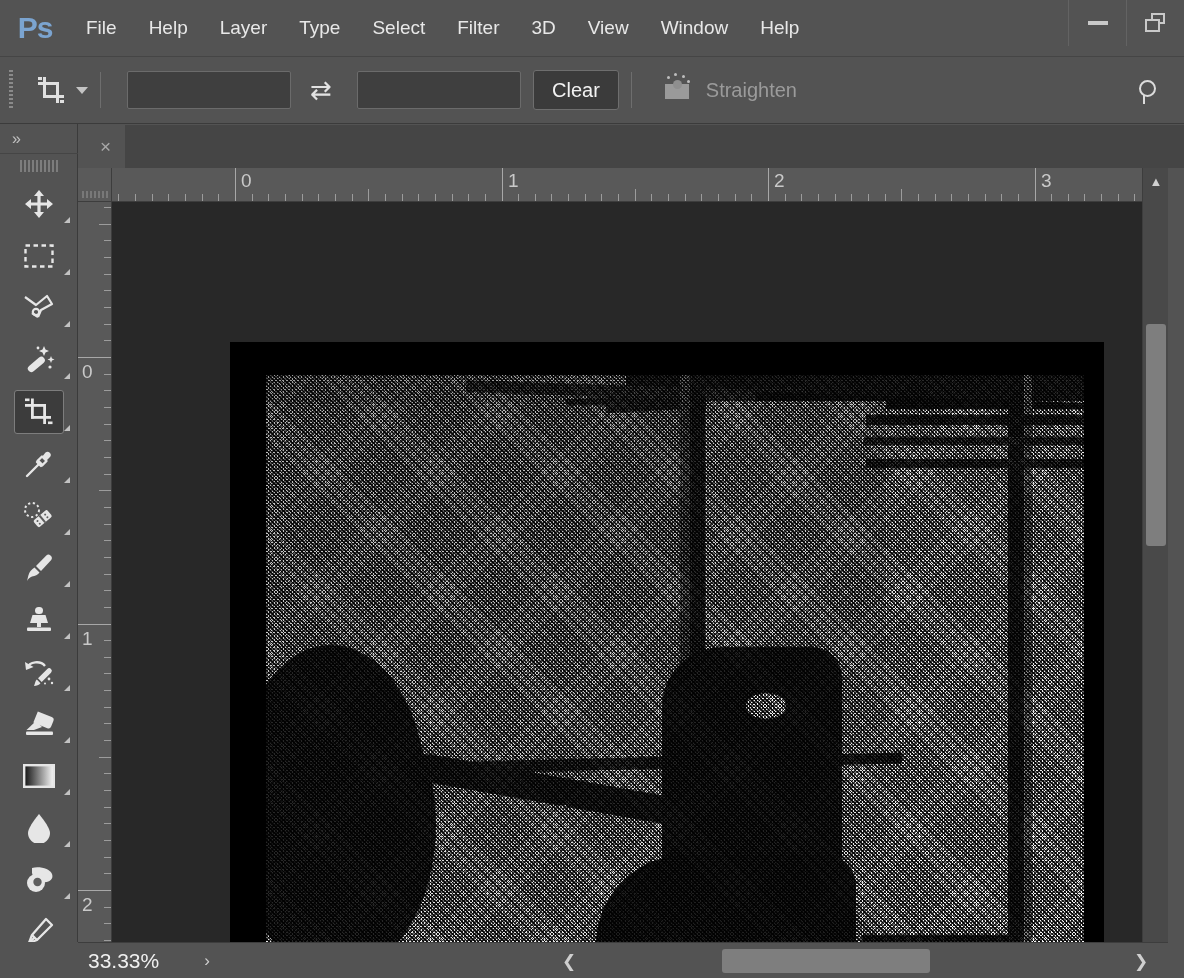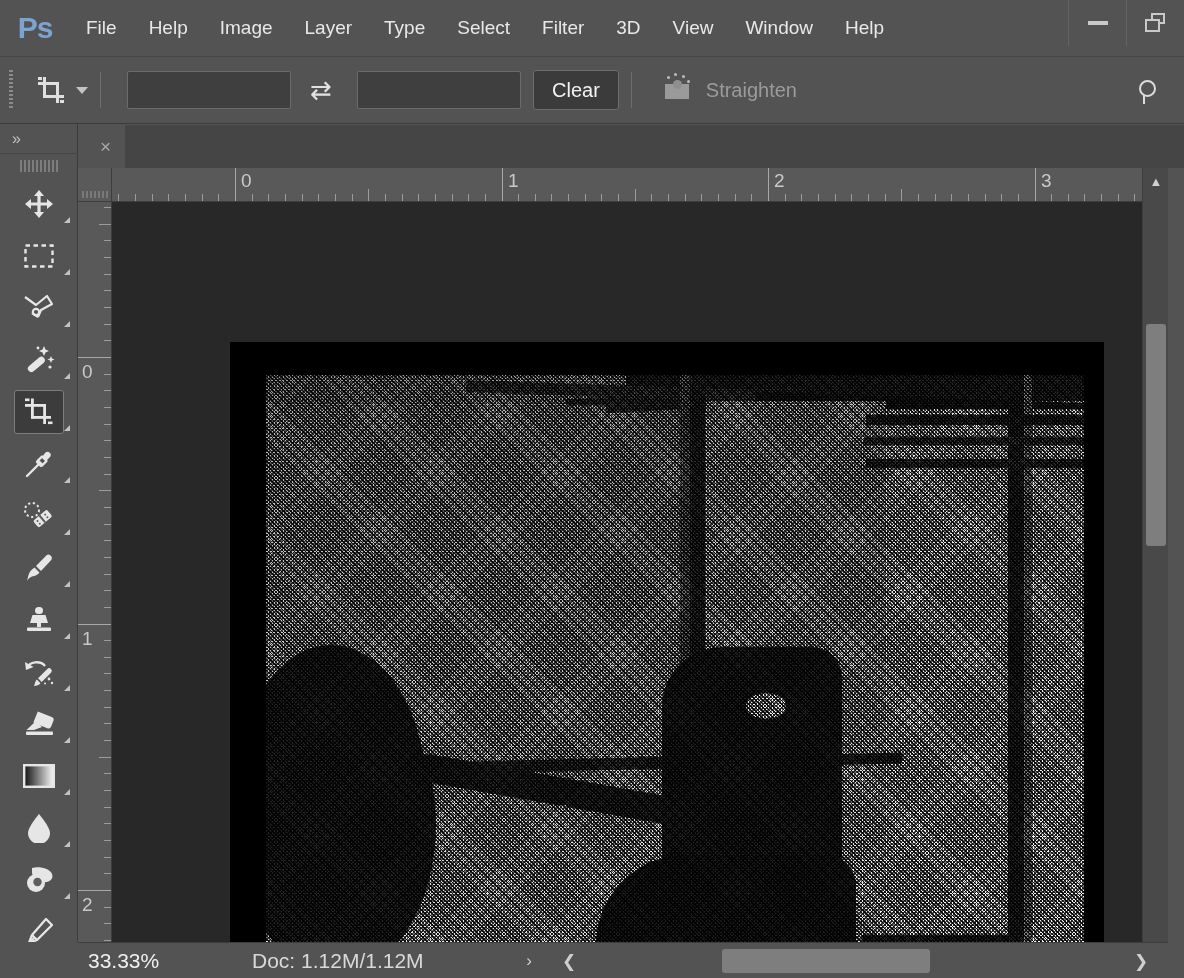--- a/index.html
+++ b/index.html
@@ -328,21 +328,20 @@
   }
 </style>
 </head>
 <body>
 
 <div id="menubar">
   <div id="ps-logo">Ps</div>
 
   <div class="menu-item">File</div>
   <div class="menu-item">Help</div>
-  <div class="menu-item">Image</div>
   <div class="menu-item">Layer</div>
   <div class="menu-item">Type</div>
   <div class="menu-item">Select</div>
   <div class="menu-item">Filter</div>
   <div class="menu-item">3D</div>
   <div class="menu-item">View</div>
   <div class="menu-item">Window</div>
   <div class="menu-item">Help</div>
 
   <div id="win-controls">
@@ -788,15 +787,14 @@
 
 <div id="hscroll">
   <div id="hscroll-left">❮</div>
   <div id="hscroll-thumb"></div>
   <div id="hscroll-right">❯</div>
 </div>
 
 <div id="status-left-pad"></div>
 <div id="statusbar">
   <div id="status-zoom">33.33%</div>
-  <div id="status-doc">Doc: 1.12M/1.12M</div>
   <div id="status-arrow">›</div>
 </div>
 
 </body></html>

